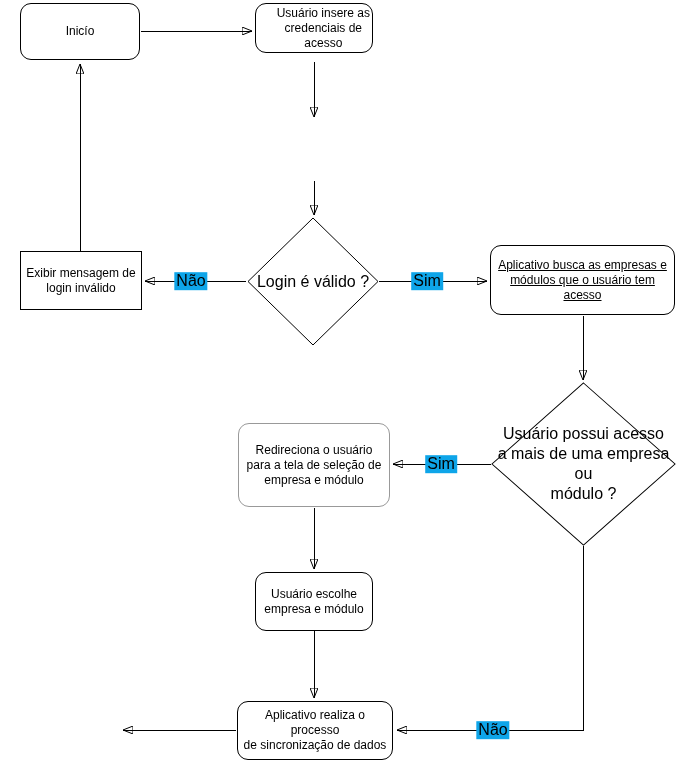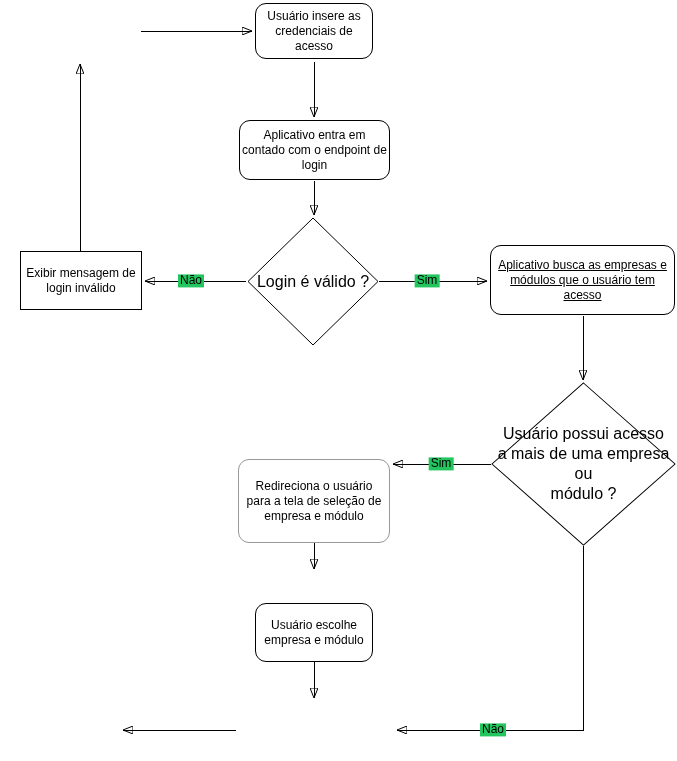--- a/index.html
+++ b/index.html
@@ -73,22 +73,22 @@
     font-size: 16px;
     line-height: 1.25;
   }
   .diamond .dlabel span {
     white-space: pre-line;
     display: block;
   }
   .elabel {
     position: absolute;
     transform: translate(-50%, -50%);
-    background: #22c55e;
-    font-size: 12px;
+    background: #0ea5e9;
+    font-size: 16px;
     line-height: 1.1;
     padding: 0 2px;
     white-space: nowrap;
   }
 </style>
 </head>
 <body>
 
 <div class="canvas">
 
@@ -105,32 +105,30 @@
     <path d="M379,281 H487" marker-end="url(#arr)" shape-rendering="crispEdges"></path>
     <path d="M80,251 V64" marker-end="url(#arr)" shape-rendering="crispEdges"></path>
     <path d="M583,316 V380" marker-end="url(#arr)" shape-rendering="crispEdges"></path>
     <path d="M491,464 H393" marker-end="url(#arr)" shape-rendering="crispEdges"></path>
     <path d="M314,508 V569" marker-end="url(#arr)" shape-rendering="crispEdges"></path>
     <path d="M314,631 V698" marker-end="url(#arr)" shape-rendering="crispEdges"></path>
     <path d="M583,546 V730 H397" marker-end="url(#arr)" shape-rendering="crispEdges"></path>
     <path d="M236,730 H123" marker-end="url(#arr)" shape-rendering="crispEdges"></path>
   </svg>
 
+  <div class="node rounded" style="left:20px; top:3px; width:120px; height:57px;">
+    <span>Inicío</span>
+  </div>
 
-  <div class="node rounded" style="left:255px; top:3px; width:118px; height:56px;">
+  <div class="node rounded" style="left:255px; top:3px; width:118px; height:50px;justify-content:flex-end;">
     <span>Usuário insere as
 credenciais de
 acesso</span>
   </div>
 
-  <div class="node rounded" style="left:239px; top:120px; width:151px; height:60px;">
-    <span>Aplicativo entra em
-contado com o endpoint de
-login</span>
-  </div>
 
   <div class="diamond" style="left:248px; top:218px; width:130px; height:127px;">
     <svg viewBox="0 0 100 100" preserveAspectRatio="none" xmlns="http://www.w3.org/2000/svg">
       <polygon points="50,0 100,50 50,100 0,50" vector-effect="non-scaling-stroke"></polygon>
     </svg>
     <div class="dlabel">
       <span>Login é válido ?</span>
     </div>
   </div>
 
@@ -149,31 +147,35 @@
     <svg viewBox="0 0 100 100" preserveAspectRatio="none" xmlns="http://www.w3.org/2000/svg">
       <polygon points="50,0 100,50 50,100 0,50" vector-effect="non-scaling-stroke"></polygon>
     </svg>
     <div class="dlabel">
       <span>Usuário possui acesso
 a mais de uma empresa ou
 módulo ?</span>
     </div>
   </div>
 
-  <div class="node rounded gray-border" style="left:238px; top:423px; width:152px; height:84px;margin-top:36px;">
+  <div class="node rounded gray-border" style="left:238px; top:423px; width:152px; height:84px;">
     <span>Redireciona o usuário
 para a tela de seleção de
 empresa e módulo</span>
   </div>
 
-  <div class="node rounded" style="left:255px; top:572px; width:118px; height:59px;margin-top:31px;">
+  <div class="node rounded" style="left:255px; top:572px; width:118px; height:59px;">
     <span>Usuário escolhe
 empresa e módulo</span>
   </div>
 
+  <div class="node rounded" style="left:237px; top:701px; width:156px; height:59px;">
+    <span>Aplicativo realiza o processo
+de sincronização de dados</span>
+  </div>
 
 
   <div class="elabel" style="left:191px; top:281px;">Não</div>
   <div class="elabel" style="left:427px; top:281px;">Sim</div>
   <div class="elabel" style="left:441px; top:464px;">Sim</div>
   <div class="elabel" style="left:493px; top:730px;">Não</div>
 
 </div>
 
 </body></html>

